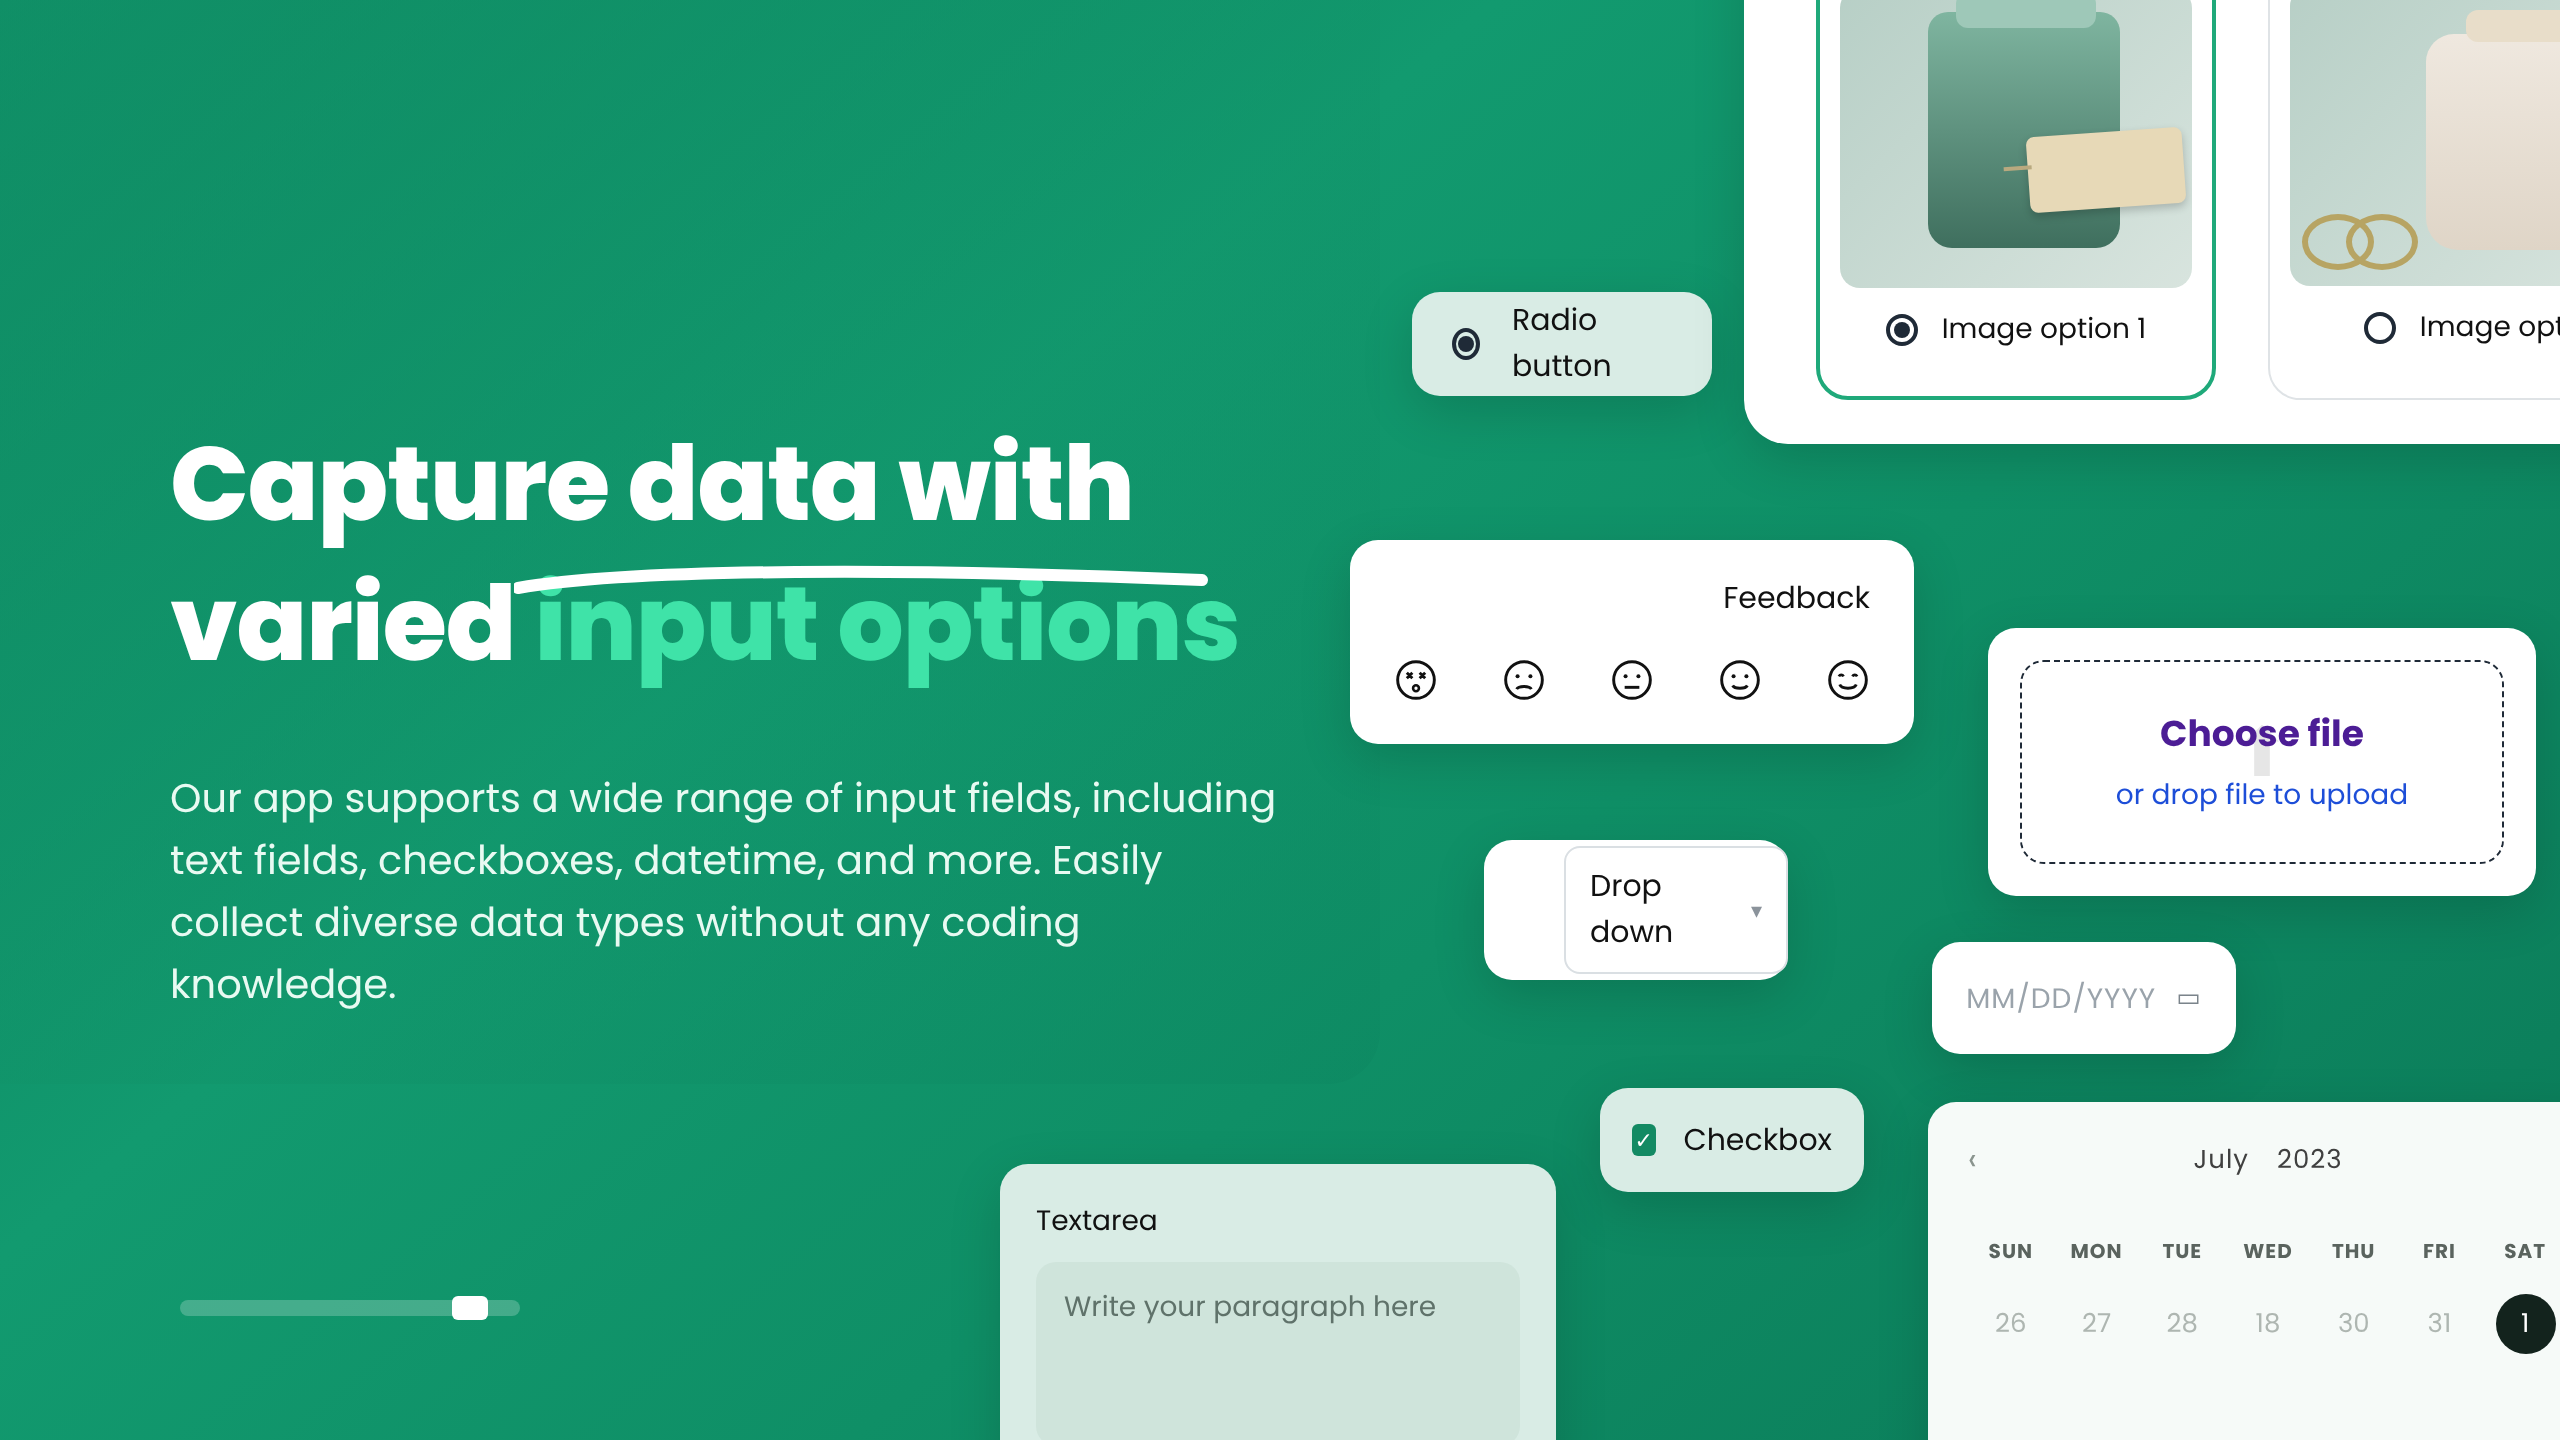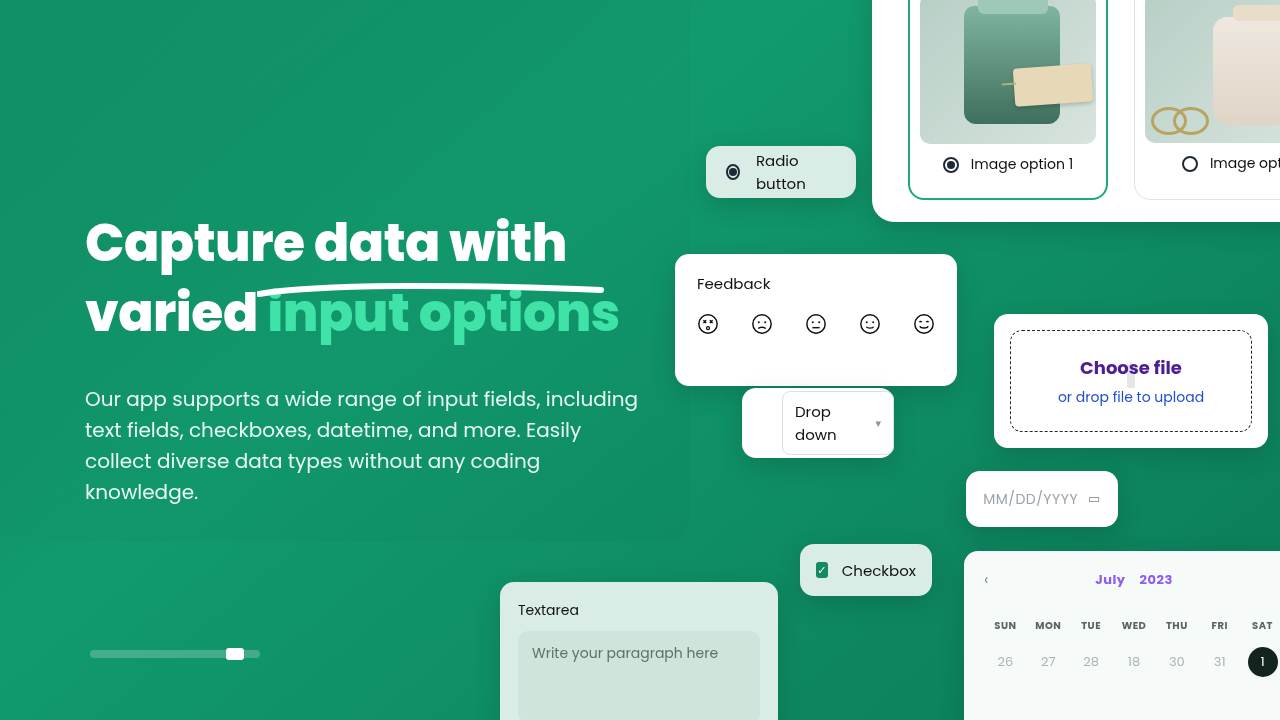--- a/index.html
+++ b/index.html
@@ -56,54 +56,54 @@
   .tag::after { content:''; position:absolute; left:-12px; top:14px; width:14px; height:2px; background:#b9a97f; }
   .jar2 { position:absolute; left:68px; top:24px; width:96px; height:108px; background:linear-gradient(#efe8df,#dfd5c7); border-radius:14px 14px 16px 16px; }
   .jar2::before { content:''; position:absolute; left:20px; top:-12px; width:60px; height:16px; background:#e8ddc9; border-radius:6px; }
   .rings { position:absolute; left:6px; bottom:8px; width:70px; height:28px; }
   .rings::before, .rings::after { content:''; position:absolute; width:30px; height:22px; border:3px solid #b7a463; border-radius:50%; top:0; }
   .rings::before { left:0; } .rings::after { left:22px; }
   .img-caption { display:flex; align-items:center; gap:12px; font-size:14px; color:#111; }
   .radio-hollow { width:16px; height:16px; border:2px solid #1f2a37; border-radius:50%; }
 
   
-  .feedback { left:675px; top:254px; width:282px; height:132px; padding:18px 22px; }
+  .feedback { left:675px; top:270px; width:282px; height:102px; padding:18px 22px;text-align:right; }
   .feedback .title { font-size:15px; color:#111; }
   .faces { display:flex; justify-content:space-between; margin-top:18px; }
   .face { width:22px; height:22px; }
 
   
   .filedrop { left:994px; top:314px; width:274px; height:134px; padding:16px; }
   .dz { width:100%; height:100%; border:1.6px dashed #1f2a37; border-radius:12px; display:flex; flex-direction:column; align-items:center; justify-content:center; gap:6px; position:relative; }
   .dz .bgicon { position:absolute; font-size:34px; color:#e6e6e6; top:20px; }
   .dz .t1 { font-weight:700; font-size:18px; color:#4c1d95; z-index:1; }
   .dz .t2 { font-size:14px; color:#1d4ed8; z-index:1; }
 
   
-  .dropdown { left:742px; top:388px; width:152px; height:70px; display:flex; align-items:center; justify-content:center;padding-left:40px; }
+  .dropdown { left:742px; top:420px; width:152px; height:70px; display:flex; align-items:center; justify-content:center;padding-left:40px; }
   .dropdown .inner { border:1px solid #dadfe3; border-radius:8px; padding:8px 12px; display:flex; align-items:center; gap:10px; font-size:15px; color:#111; }
   .chev { font-size:11px; color:#8b939b; }
 
   
   .date { left:966px; top:471px; width:152px; height:56px; display:flex; align-items:center; justify-content:center; gap:10px; color:#9aa3ab; font-size:14px; letter-spacing:.5px; }
 
   
   .checkbox { left:800px; top:544px; width:132px; height:52px; display:flex; align-items:center; padding:0 16px; gap:14px; font-size:15px; color:#111; }
   .cb { width:16px; height:16px; background:#138a63; border-radius:3px; display:flex; align-items:center; justify-content:center; color:#fff; font-size:11px; }
 
   
   .ta { left:500px; top:582px; width:278px; height:160px; padding:18px 18px; }
   .ta .title { font-size:14px; color:#111; margin-bottom:10px; }
   .ta textarea { width:100%; height:92px; border:none; outline:none; background:#cfe4db; border-radius:10px; padding:12px 14px; font-size:14px; color:#4a5a54; resize:none; font-family:inherit; }
   .ta textarea::placeholder { color:#5f726a; }
 
   
   .cal { left:964px; top:551px; width:340px; height:200px; background:#f6faf8; padding:16px 20px 0; }
   .cal-head { display:flex; align-items:center; justify-content:space-between; color:#66706b; font-size:13px; margin-bottom:26px; }
-  .cal-head .my { display:flex; gap:14px; font-weight:700; color:#8b5cf6; letter-spacing:.5px; }
+  .cal-head .my { display:flex; gap:14px; font-weight:400; color:#404040; letter-spacing:.5px; }
   .cal-head .nav { color:#8a948e; font-size:16px; cursor:pointer; }
   .dow { display:grid; grid-template-columns:repeat(7,1fr); text-align:center; font-size:10px; font-weight:700; color:#5a635e; letter-spacing:.5px; margin-bottom:18px; }
   .days { display:grid; grid-template-columns:repeat(7,1fr); text-align:center; font-size:13px; color:#aeb6b1; gap:14px 0; }
   .days .today { width:30px; height:30px; line-height:30px; background:#13231d; color:#fff; border-radius:50%; display:inline-block; margin:-6px auto 0; }
 </style>
 </head>
 <body>
 
 <div class="hero"></div>
 

